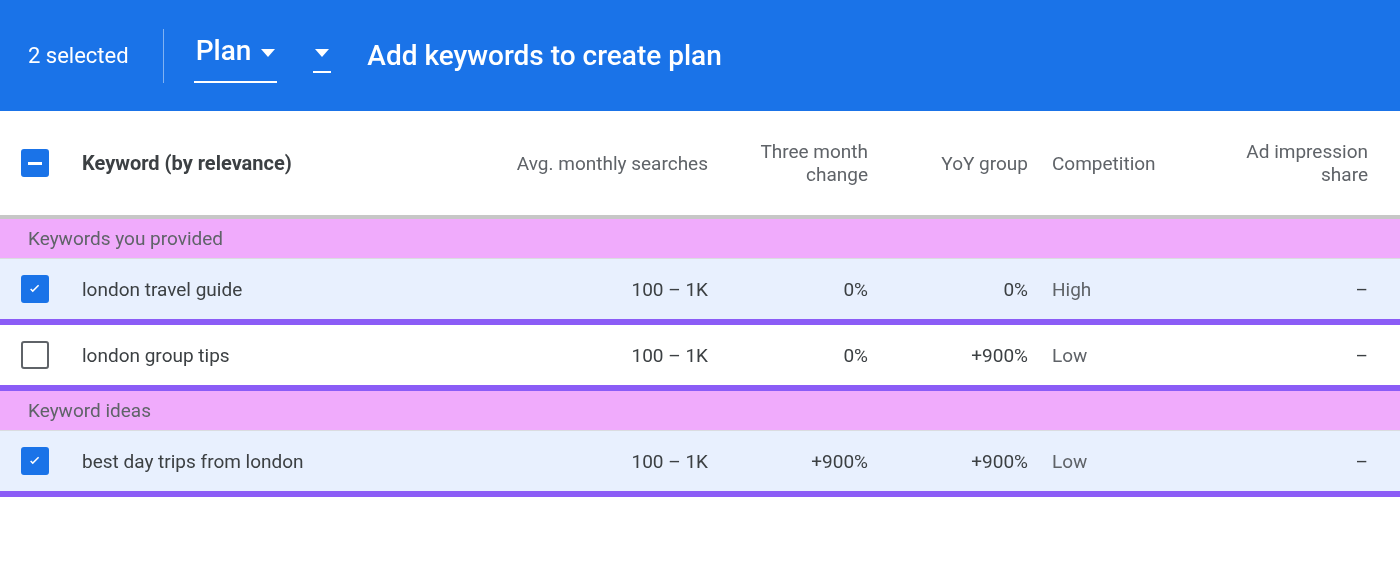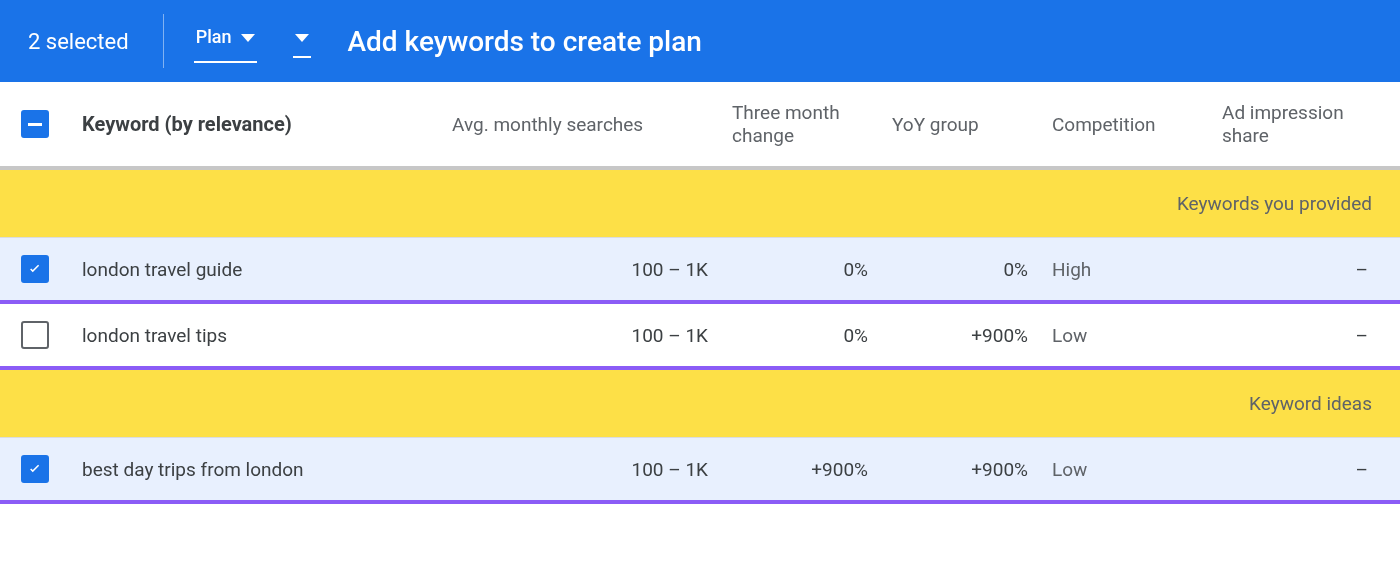--- a/index.html
+++ b/index.html
@@ -7,21 +7,21 @@
     font-family: Roboto, Arial, sans-serif;
     width: 1400px;
     height: 574px;
     background: #fff;
     overflow: hidden;
   }
 
   
   .action-bar {
     background: #1a73e8;
-    height: 82px;
+    height: 111px;
     display: flex;
     align-items: center;
     padding: 0 28px;
     gap: 36px;
     color: #fff;
   }
   .selected-count {
     font-size: 22px;
     font-weight: 400;
     padding-right: 8px;
@@ -30,21 +30,21 @@
     width: 1px;
     height: 54px;
     background: rgba(255,255,255,0.45);
     margin-left: -10px;
     margin-right: -6px;
   }
   .dd {
     display: flex;
     align-items: center;
     gap: 10px;
-    font-size: 18px;
+    font-size: 28px;
     font-weight: 500;
     cursor: pointer;
     padding: 6px 2px 14px 2px;
     border-bottom: 2px solid #fff;
   }
   .caret {
     width: 0; height: 0;
     border-left: 7px solid transparent;
     border-right: 7px solid transparent;
     border-top: 8px solid #fff;
@@ -54,28 +54,28 @@
     font-size: 28px;
     font-weight: 500;
     cursor: pointer;
   }
 
   
   .header-row {
     display: grid;
     grid-template-columns: 70px 370px 280px 160px 160px 170px 170px;
     align-items: center;
-    height: 88px;
+    height: 108px;
     border-bottom: 4px solid #c7c7c7;
     color: #5f6368;
     font-size: 19px;
     background: #fff;
   }
   .header-row .hcell { padding: 0 12px; }
-  .header-row .hright { }
+  .header-row .hright { text-align: right; }
   .header-row .hkeyword {
     color: #3c4043;
     font-weight: 700;
     font-size: 20px;
   }
   .checkbox-wrap {
     display: flex;
     align-items: center;
     justify-content: center;
   }
@@ -98,35 +98,34 @@
   }
   .cbox.checked {
     background: #1a73e8;
     border-color: #1a73e8;
   }
   .cbox.checked svg { display:block; }
   .cbox svg { display:none; }
 
   
   .section-label {
-    background: #fde047;
+    background: #f0abfc;
     color: #5f6368;
     font-size: 19px;
-    padding: 22px 28px;
+    padding: 8px 28px;
     border-bottom: 1px solid #dadce0;
-    text-align: right;
   }
 
   
   .row {
     display: grid;
     grid-template-columns: 70px 370px 280px 160px 160px 170px 170px;
     align-items: center;
     height: 66px;
-    border-bottom: 4px solid #8b5cf6;
+    border-bottom: 6px solid #8b5cf6;
     font-size: 19px;
     color: #3c4043;
   }
   .row.selected { background: #e8f0fe; }
   .row .cell { padding: 0 12px; }
   .row .cright { text-align: right; }
   .row .comp { text-align: left; color: #5f6368; }
 
 </style>
 </head>
@@ -180,21 +179,21 @@
   <div class="cell comp">High</div>
   <div class="cell cright">–</div>
 </div>
 
 <div class="row">
   <div class="checkbox-wrap">
     <div class="cbox">
       
     </div>
   </div>
-  <div class="cell">london travel tips</div>
+  <div class="cell">london group tips</div>
   <div class="cell cright">100 – 1K</div>
   <div class="cell cright">0%</div>
   <div class="cell cright">+900%</div>
   <div class="cell comp">Low</div>
   <div class="cell cright">–</div>
 </div>
 
 <div class="section-label">Keyword ideas</div>
 
 <div class="row selected">

